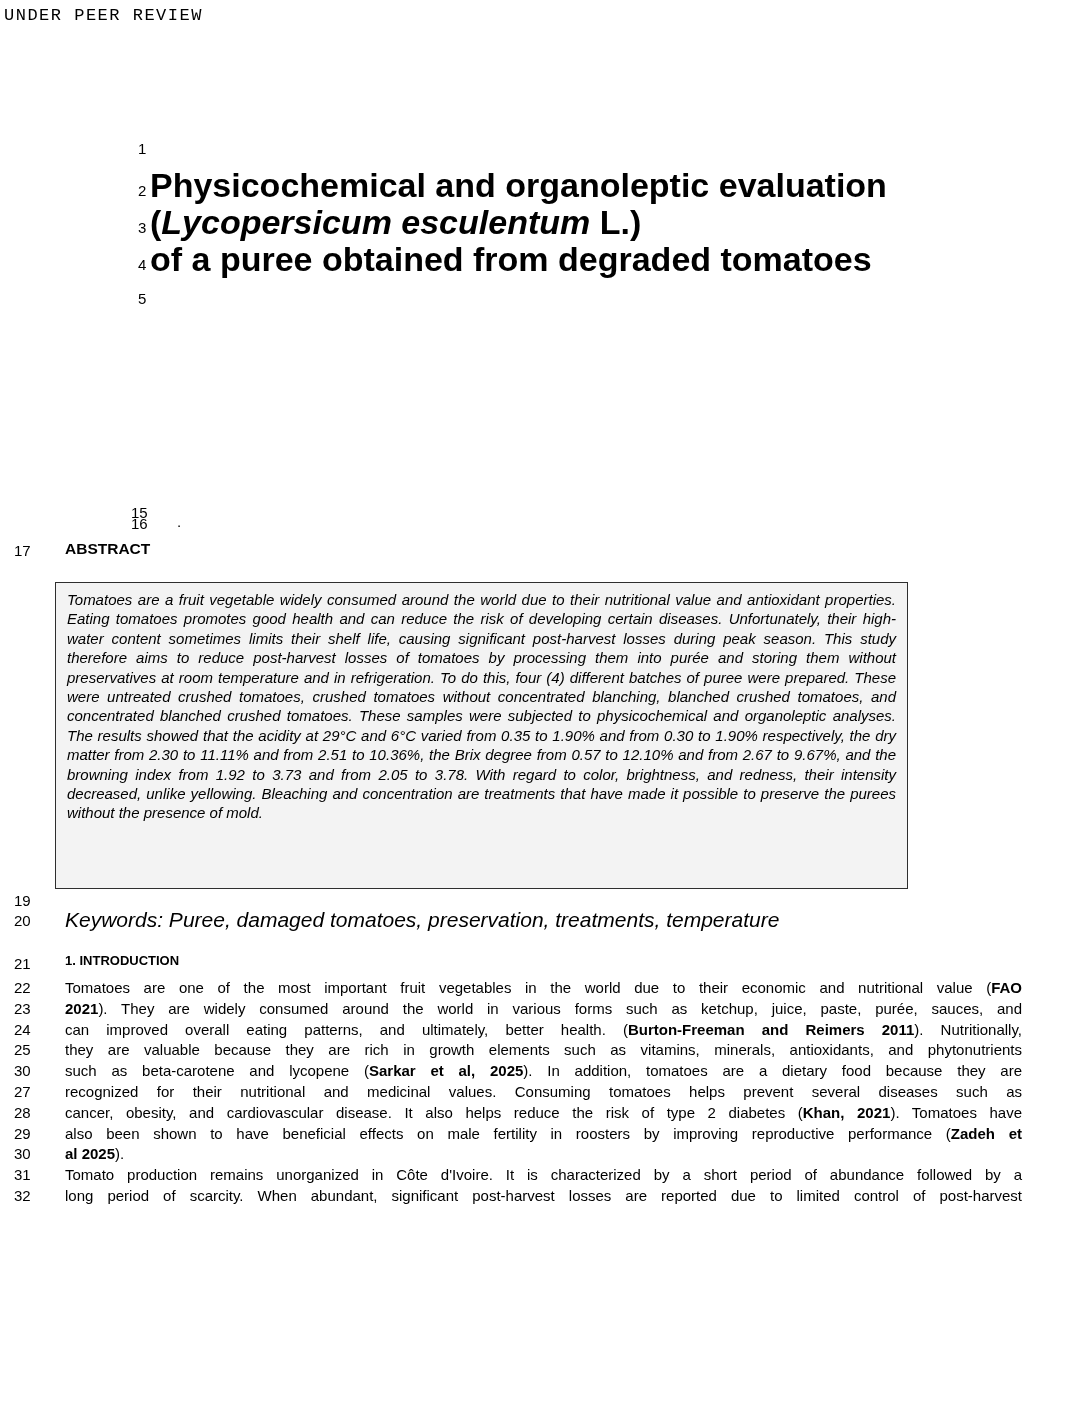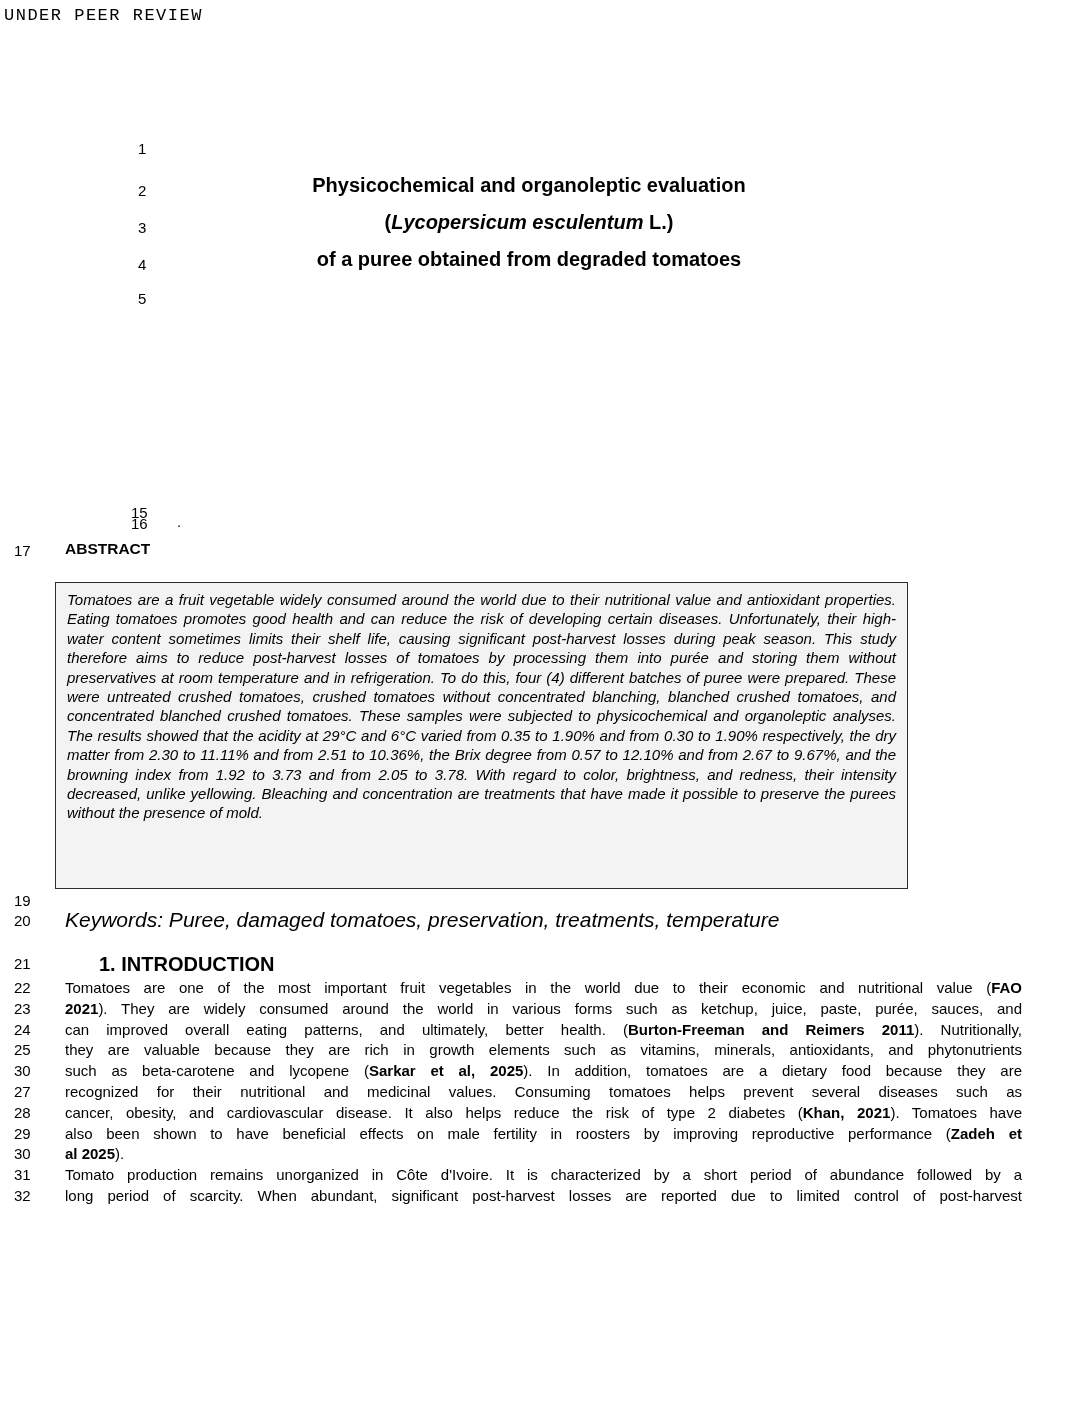--- a/index.html
+++ b/index.html
@@ -10,21 +10,21 @@
     color:#000000; overflow:hidden;
   }
   .banner {
     position:absolute; top:6px; left:4px;
     font-family:"Liberation Mono","DejaVu Sans Mono",monospace;
     font-size:17px; letter-spacing:1.5px; white-space:nowrap;
   }
   .margin-num { position:absolute; font-size:15px; line-height:15px; }
   .title-block {
     position:absolute; top:167px; left:150px; width:758px;
-    text-align:center; font-weight:bold; font-size:20px; line-height:37px;
+    text-align:left; font-weight:bold; font-size:34px; line-height:37px;
   }
   .title-species { font-style:italic; }
   .abstract-heading {
     position:absolute; left:65px; top:540px;
     font-weight:bold; font-size:15.5px;
   }
   .abstract-box {
     position:absolute; left:55px; top:582px; width:853px; height:307px;
     border:1px solid #2e2e2e; background:#f3f3f3;
     padding:7px 11px; overflow:hidden;
@@ -32,21 +32,21 @@
   .abstract-text {
     font-style:italic; font-size:15px; line-height:19.4px;
     text-align:justify;
   }
   .keywords-line {
     position:absolute; left:65px; top:910px;
     font-style:italic; font-size:21px; line-height:20px;
   }
   .intro-heading {
     position:absolute; left:65px; top:953px;
-    font-weight:bold; font-size:20px;margin-left:34px;
+    font-weight:bold; font-size:13px;
   }
   .lines {
     position:absolute; left:0; top:978px; width:1022px;
   }
   .line-row { display:flex; font-size:15px; line-height:20.8px; }
   .lineno { flex:0 0 65px; padding-left:14px; }
   .line-text { flex:1; text-align:justify; text-align-last:justify; }
   .line-row.no-just .line-text { text-align:right; text-align-last:left; }
   .bold { font-weight:bold; }
 </style>

